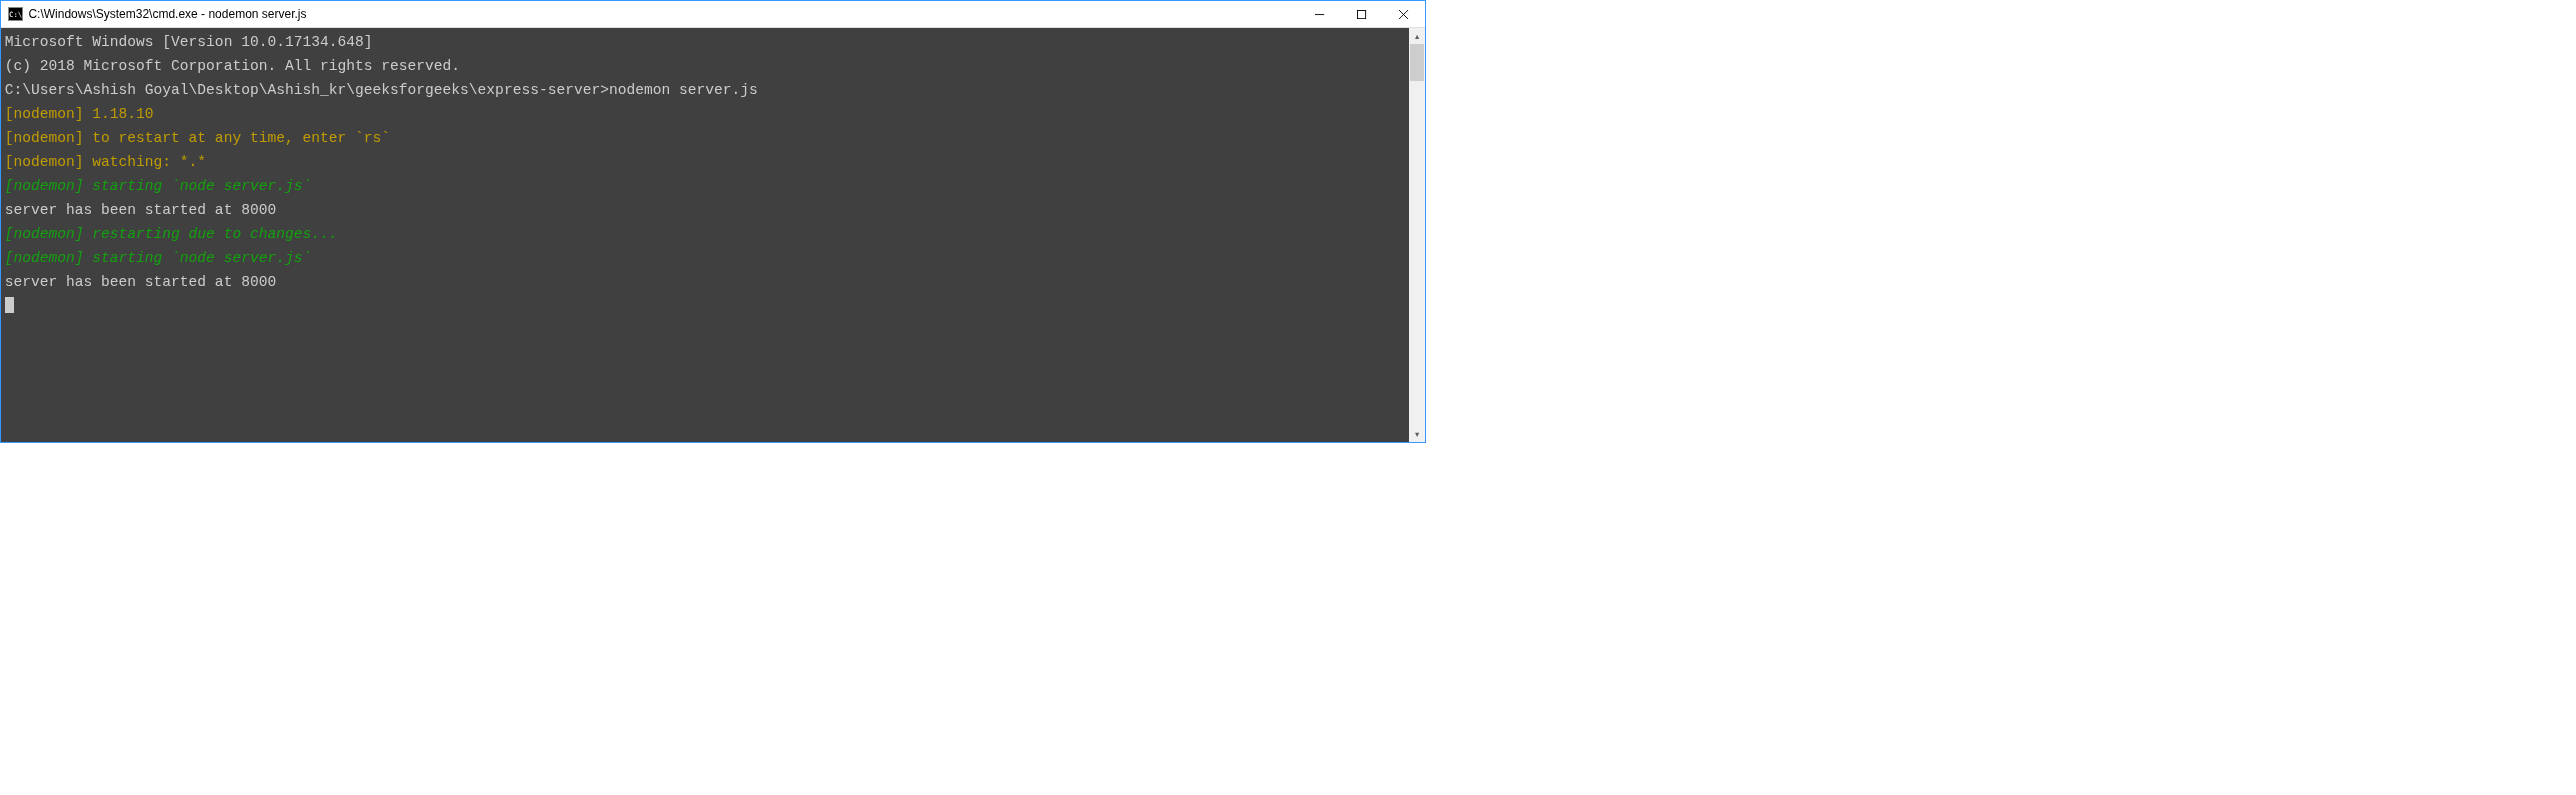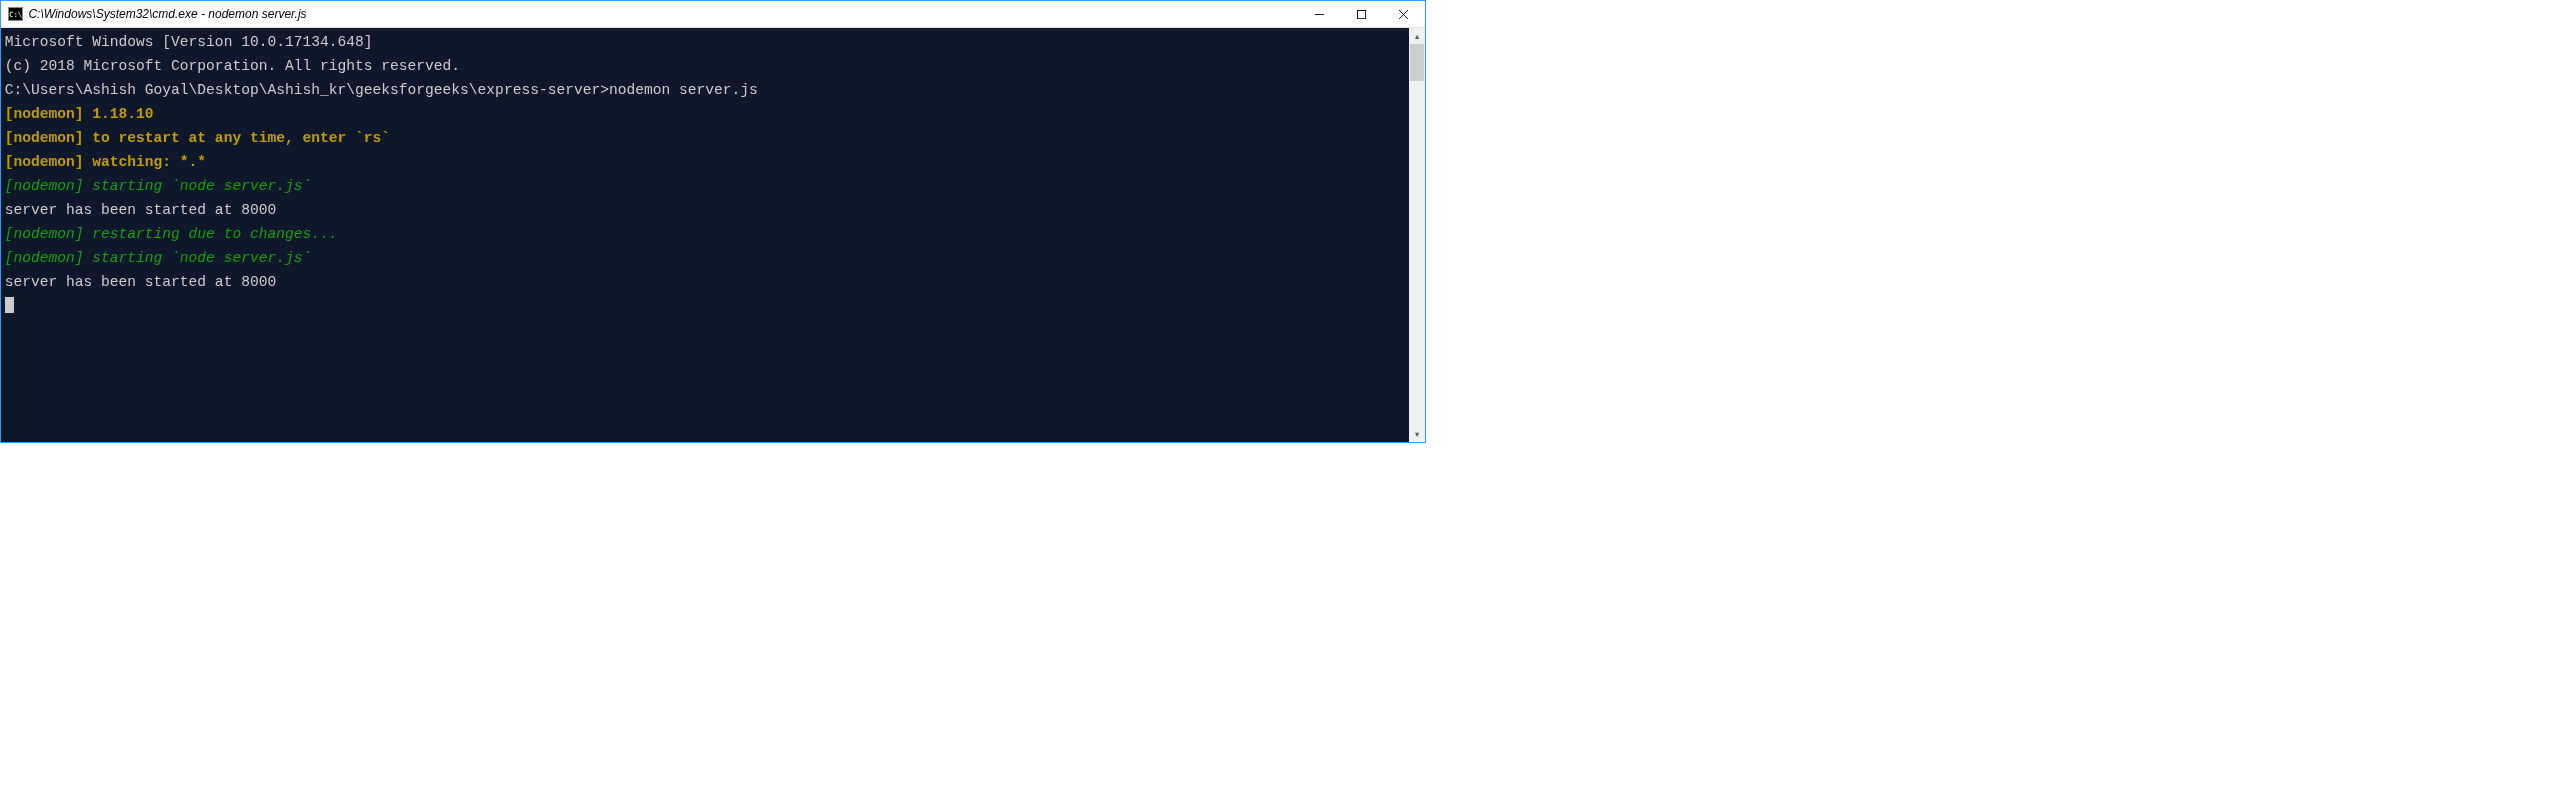--- a/index.html
+++ b/index.html
@@ -47,21 +47,20 @@
       font-family: monospace;
       font-weight: bold;
     }
     
     .titlebar-text {
       flex: 1;
       font-size: 12px;
       color: #000000;
       white-space: nowrap;
       overflow: hidden;
-      font-style: italic;
     }
     
     .window-controls {
       display: flex;
       height: 100%;
     }
     
     .window-control {
       width: 42px;
       height: 27.4px;
@@ -79,41 +78,40 @@
     
     .terminal-area {
       flex: 1;
       display: flex;
       background: #000000;
       position: relative;
     }
     
     .terminal {
       flex: 1;
-      background: #0f172a;
+      background: #404040;
       color: #cccccc;
       font-family: Consolas, "Courier New", monospace;
       font-size: 14.6px;
       line-height: 24px;
       padding: 1.8px 3.7px;
       white-space: pre;
       overflow: hidden;
     }
     
     .terminal .line {
       display: block;
     }
     
     .c-white {
       color: #cccccc;
     }
     
     .c-yellow {
       color: #c19c00;
-      font-weight: bold;
     }
     
     .c-green {
       color: #13a10e;
       font-style: italic;
     }
     
     .cursor {
       display: inline-block;
       width: 9.1px;

